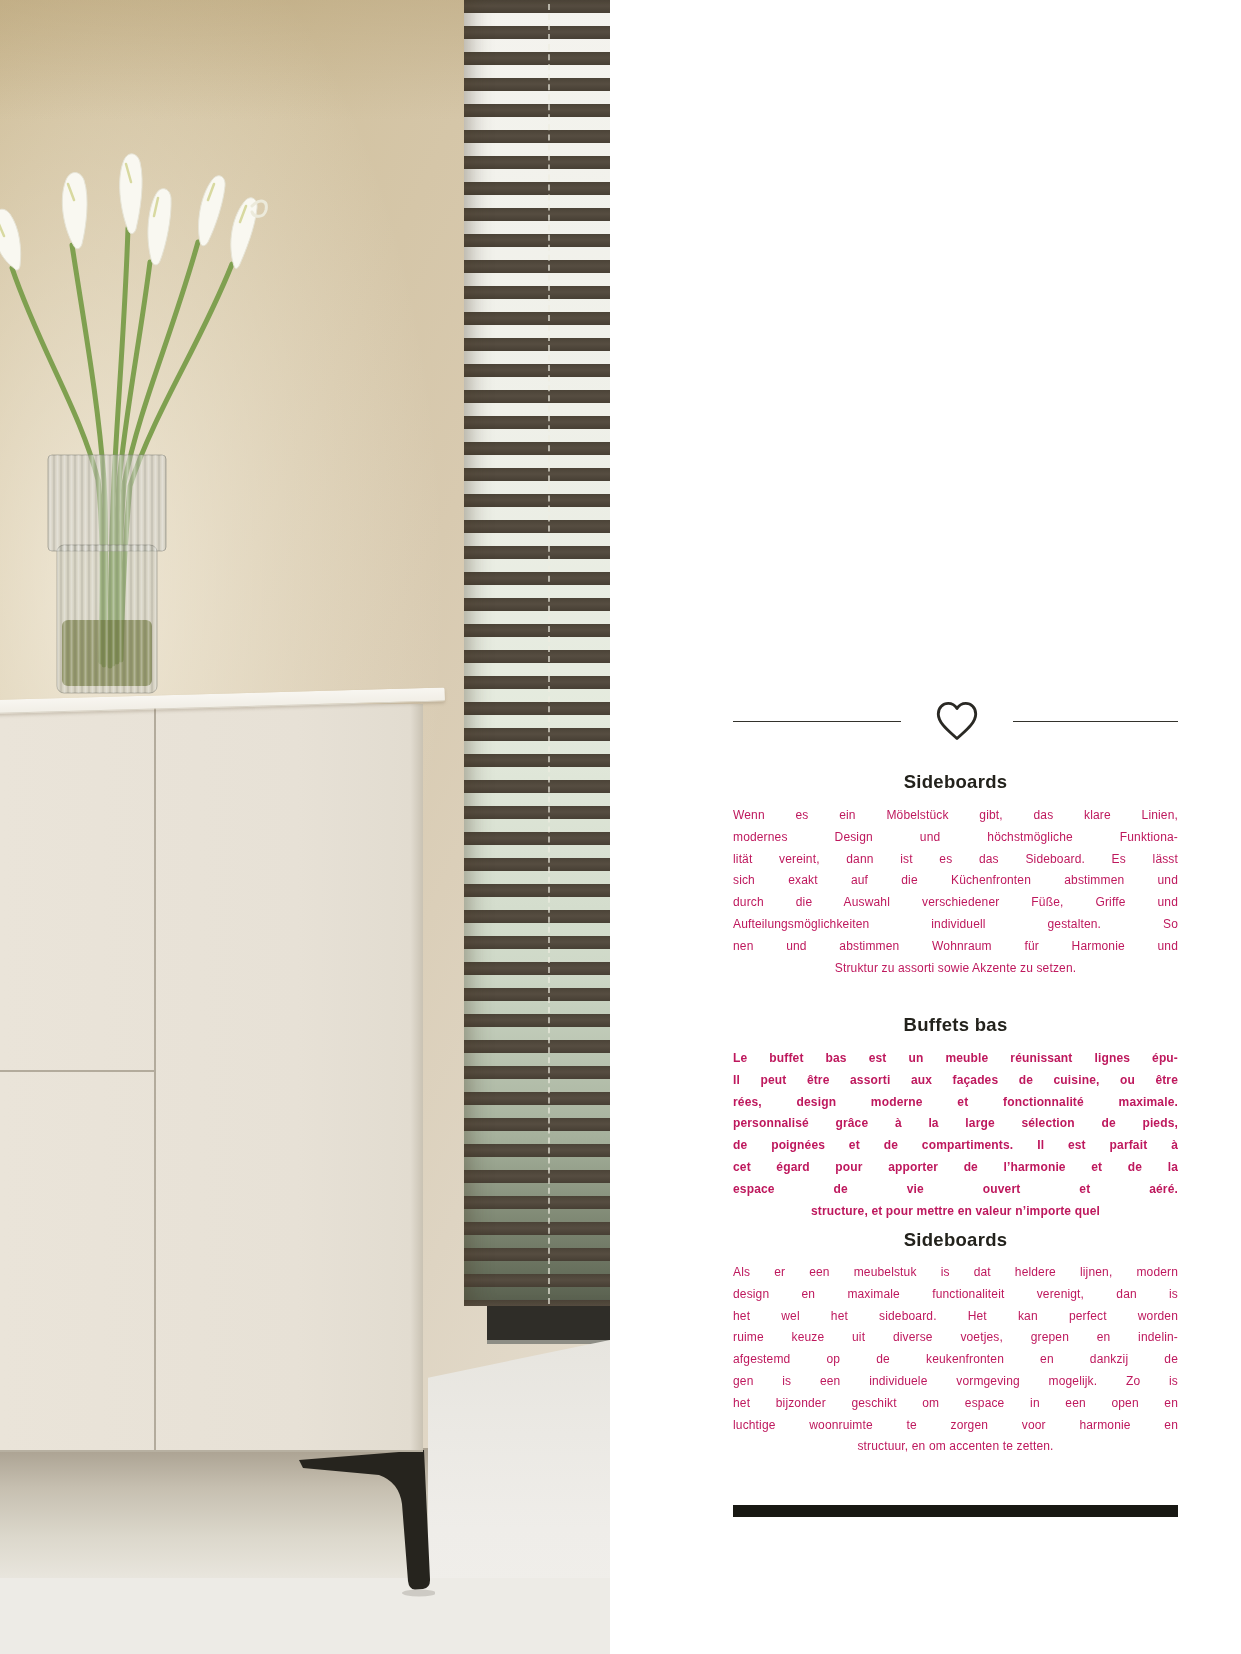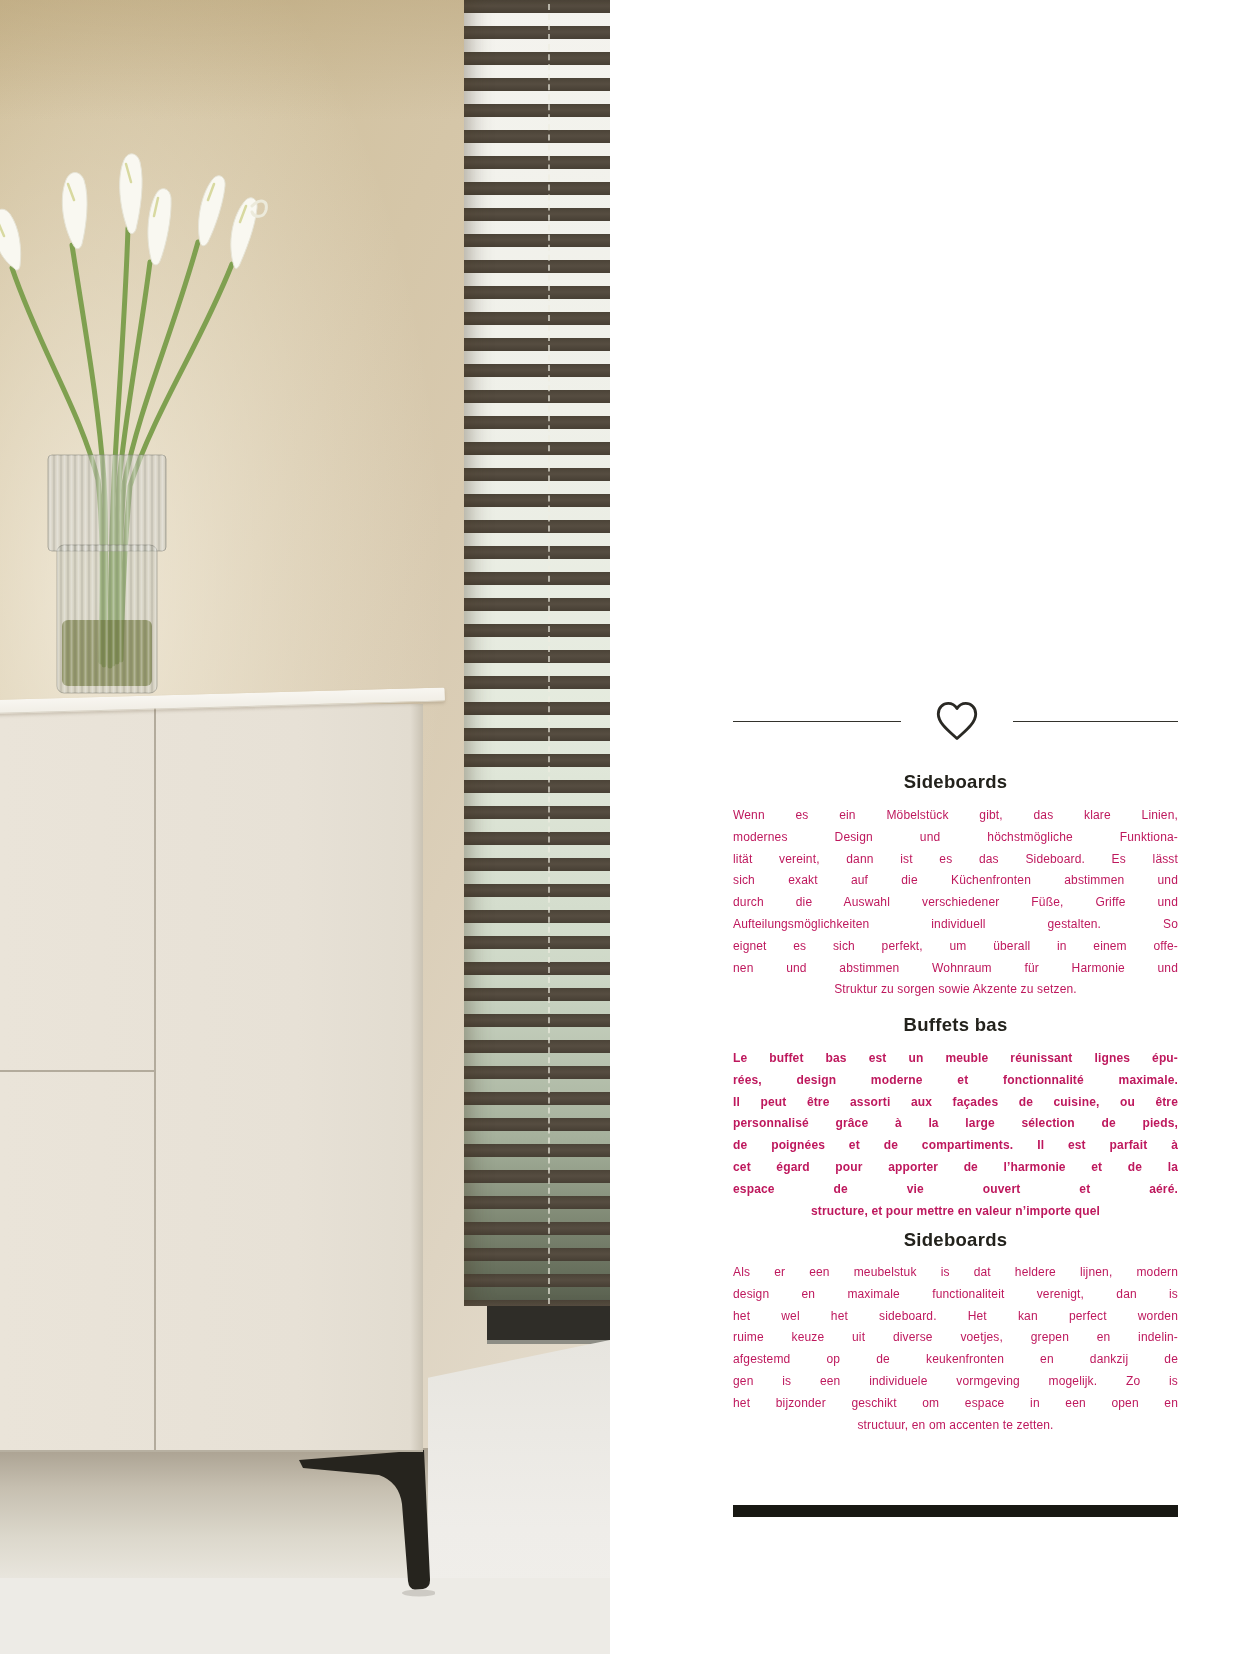--- a/index.html
+++ b/index.html
@@ -131,44 +131,44 @@
     </div>
 
     <div class="heading h0">Sideboards</div>
     <div class="para p0">
       <div class="ln">Wenn es ein Möbelstück gibt, das klare Linien,</div>
       <div class="ln">modernes Design und höchstmögliche Funktiona-</div>
       <div class="ln">lität vereint, dann ist es das Sideboard. Es lässt</div>
       <div class="ln">sich exakt auf die Küchenfronten abstimmen und</div>
       <div class="ln">durch die Auswahl verschiedener Füße, Griffe und</div>
       <div class="ln">Aufteilungsmöglichkeiten individuell gestalten. So</div>
-      <div class="ln">eignet es sich perfekt, um überall in einem offe-</div>
       <div class="ln">nen und abstimmen Wohnraum für Harmonie und</div>
-      <div class="ln">Struktur zu sorgen sowie Akzente zu setzen.</div>
+      <div class="ln">Struktur zu assorti sowie Akzente zu setzen.</div>
     </div>
 
     <div class="heading h1">Buffets bas</div>
     <div class="para p1">
       <div class="ln">Le buffet bas est un meuble réunissant lignes épu-</div>
+      <div class="ln">Il peut être assorti aux façades de cuisine, ou être</div>
       <div class="ln">rées, design moderne et fonctionnalité maximale.</div>
-      <div class="ln">Il peut être assorti aux façades de cuisine, ou être</div>
       <div class="ln">personnalisé grâce à la large sélection de pieds,</div>
       <div class="ln">de poignées et de compartiments. Il est parfait à</div>
       <div class="ln">cet égard pour apporter de l’harmonie et de la</div>
       <div class="ln">espace de vie ouvert et aéré.</div>
       <div class="ln">structure, et pour mettre en valeur n’importe quel</div>
     </div>
 
     <div class="heading h2">Sideboards</div>
     <div class="para p2">
       <div class="ln">Als er een meubelstuk is dat heldere lijnen, modern</div>
       <div class="ln">design en maximale functionaliteit verenigt, dan is</div>
       <div class="ln">het wel het sideboard. Het kan perfect worden</div>
       <div class="ln">ruime keuze uit diverse voetjes, grepen en indelin-</div>
       <div class="ln">afgestemd op de keukenfronten en dankzij de</div>
       <div class="ln">gen is een individuele vormgeving mogelijk. Zo is</div>
       <div class="ln">het bijzonder geschikt om espace in een open en</div>
+      <div class="ln">luchtige woonruimte te zorgen voor harmonie en</div>
       <div class="ln">structuur, en om accenten te zetten.</div>
     </div>
 
     <div class="bottom-bar"></div>
   </div>
 </div>
 
 </body></html>

